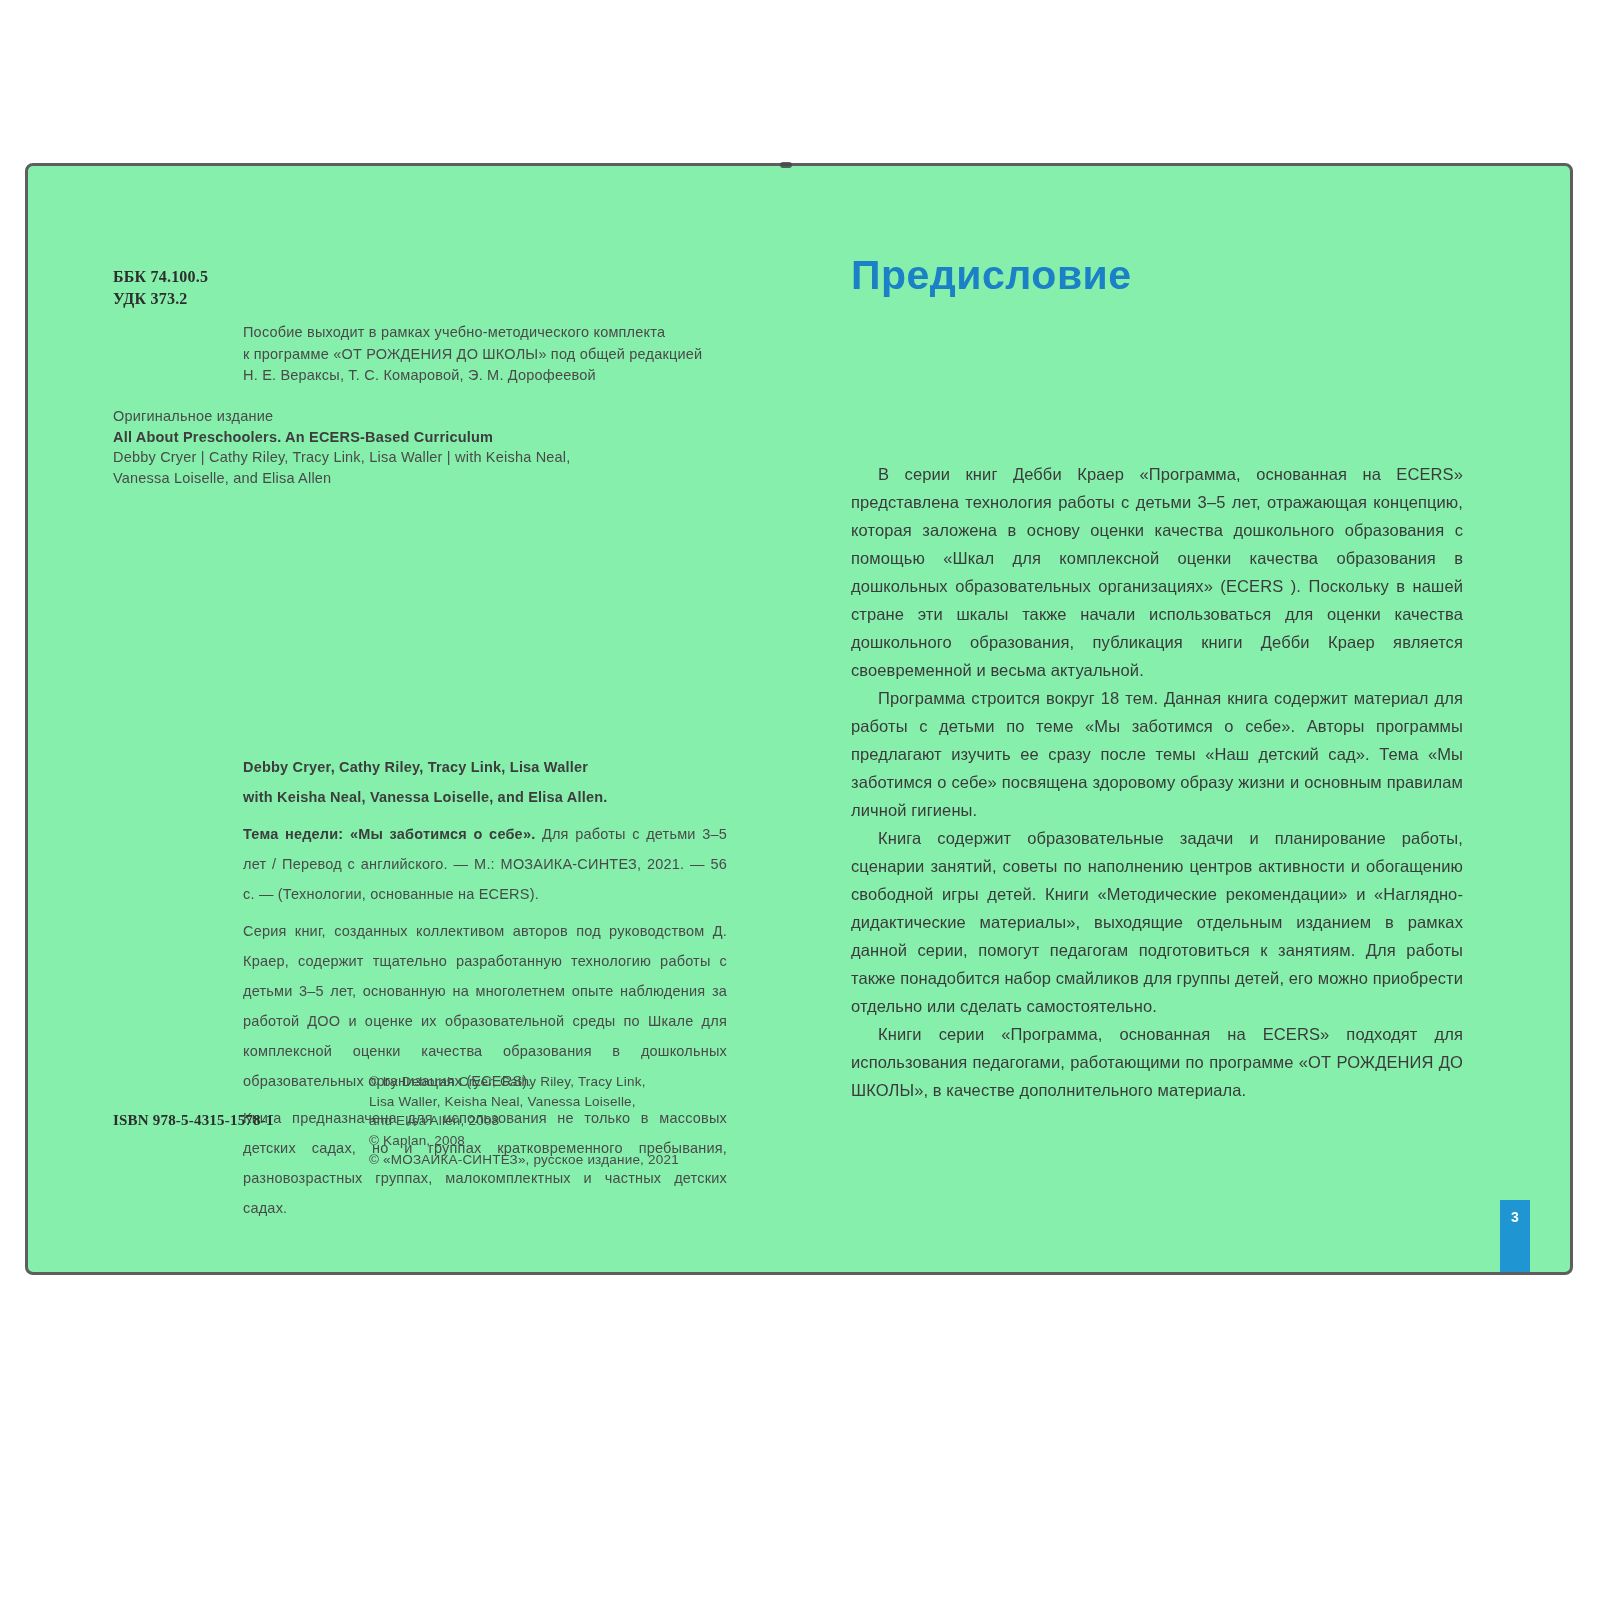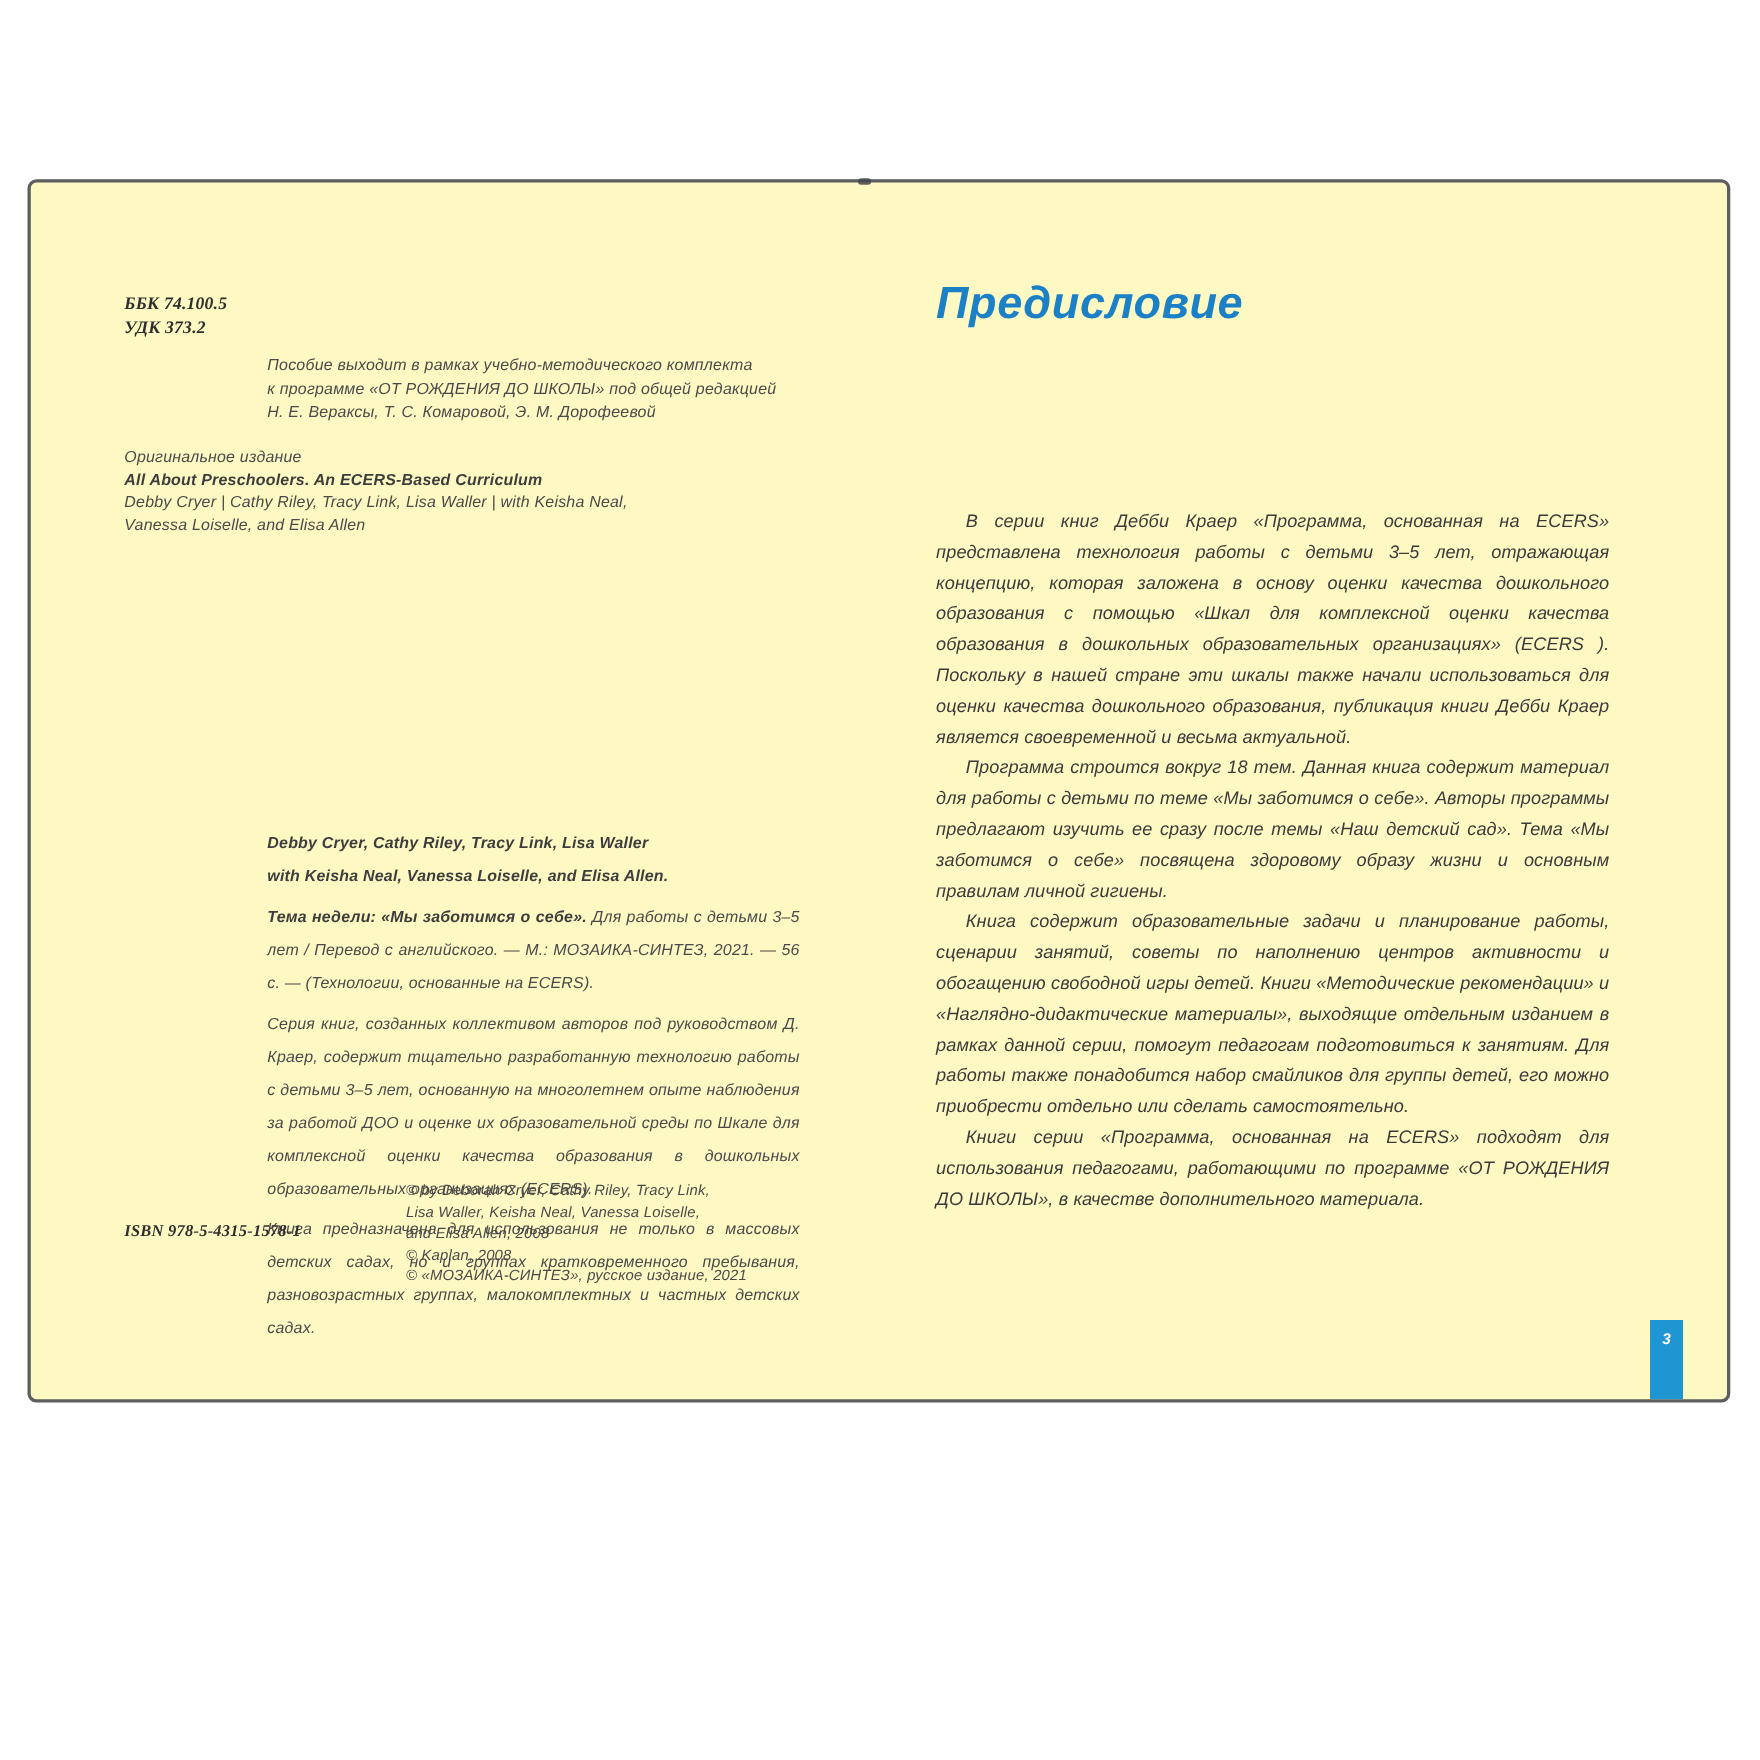--- a/index.html
+++ b/index.html
@@ -13,22 +13,21 @@
   }
   .spread {
     position: absolute;
     left: 25px;
     top: 163px;
     width: 1548px;
     height: 1112px;
     box-sizing: border-box;
     border: 3px solid #5d5e60;
     border-radius: 8px;
-    background: #fef9c3;
-    font-style: italic;
+    background: #86efac;
   }
   .page {
     position: absolute;
     inset: 0;
   }
   .abs { position: absolute; }
   .lines { white-space: pre-line; }
 
   
   .spine-mark {

